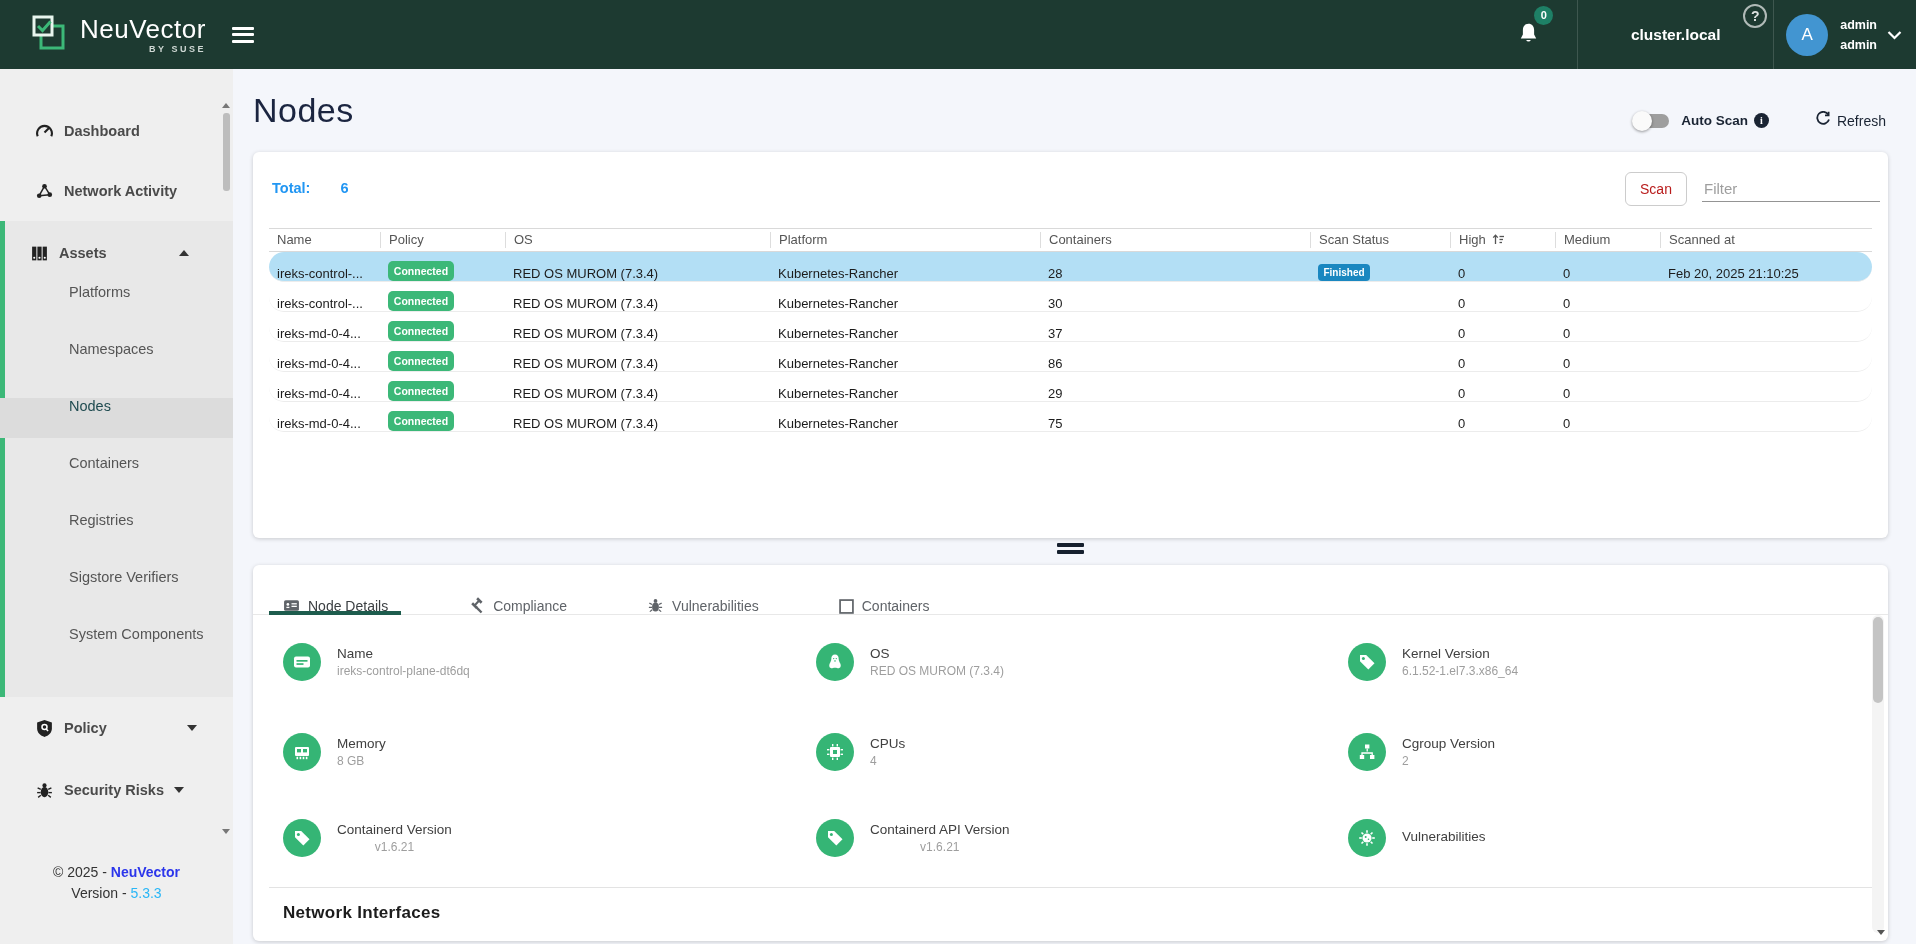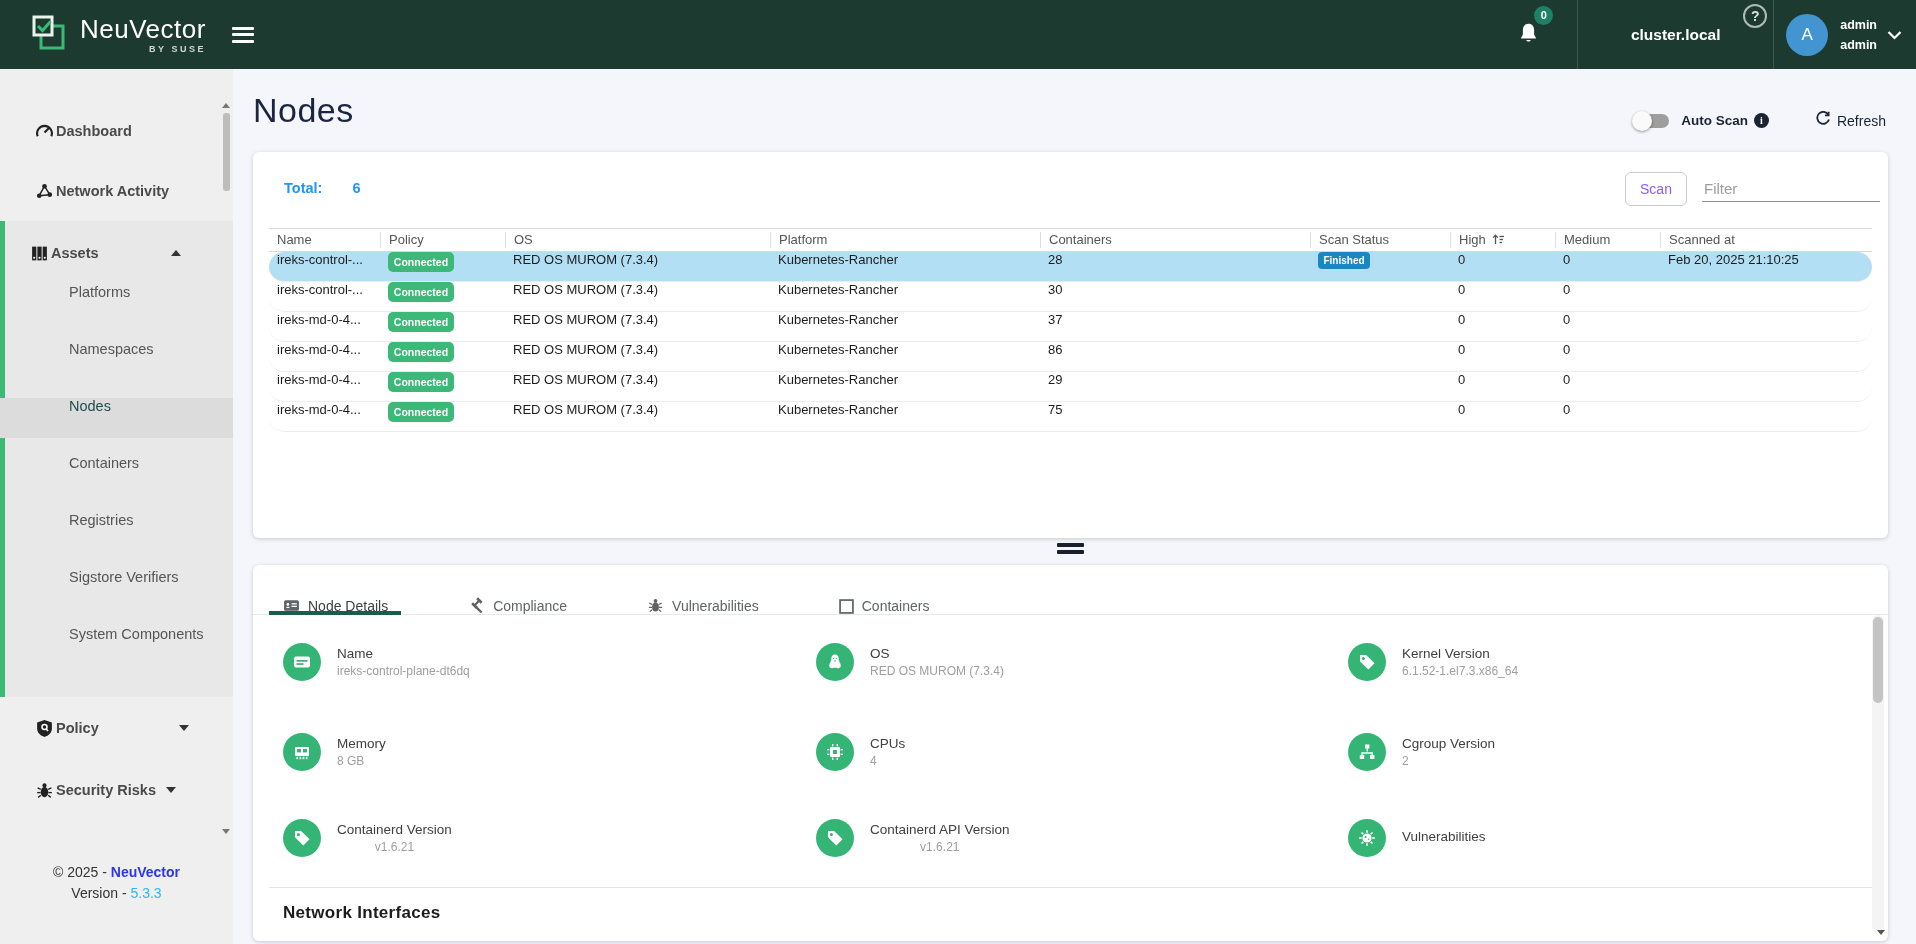--- a/index.html
+++ b/index.html
@@ -22,21 +22,21 @@
   .help-icon { position:absolute; top:4px; right:6px; width:24px; height:24px; border:2px solid rgba(255,255,255,.65); border-radius:50%; color:rgba(255,255,255,.85); font-size:14px; font-weight:700; display:flex; align-items:center; justify-content:center; cursor:pointer; }
   .user-block { display:flex; align-items:center; margin:0 14px 0 12px; cursor:pointer; }
   .avatar { width:42px; height:42px; border-radius:50%; background:#4295d1; color:#fff; font-size:17px; display:flex; align-items:center; justify-content:center; }
   .user-names { margin-left:12px; color:#fff; font-size:12.5px; font-weight:700; line-height:1.6; }
   .chev { margin-left:10px; }
 
   
   .sidebar { position:absolute; top:69px; left:0; width:233px; height:875px; background:#efefef; z-index:20; }
   .side-item { position:absolute; left:0; width:233px; height:44px; display:flex; align-items:center; cursor:pointer; color:#4a4a4a; font-size:14.5px; font-weight:700; }
   .side-item .ic { width:20px; margin-left:34px; display:flex; justify-content:center; }
-  .side-item .lbl { margin-left:2px; }
+  .side-item .lbl { margin-left:10px; }
   .active-section { position:absolute; top:152px; left:0; width:233px; height:476px; background:#e8e8e8; border-left:5px solid #3cb878; }
   .sub-item { position:absolute; left:0; width:233px; height:40px; display:flex; padding-left:69px; font-size:14.5px; color:#555; cursor:pointer; }
   .sub-item.active { background:#dcdcdc; color:#1f4b50; }
   .caret { width:0; height:0; border-left:5px solid transparent; border-right:5px solid transparent; }
   .caret.up { border-bottom:6px solid #333; }
   .caret.down { border-top:6px solid #333; }
   .side-footer { position:absolute; left:0; width:233px; text-align:center; font-size:14px; color:#333; }
   .lnk-brand { color:#2b35eb; font-weight:700; }
   .lnk-ver { color:#29b6f6; }
   .side-scroll-thumb { position:absolute; right:3px; top:44px; width:7px; height:78px; background:#bdbdbd; border-radius:3px; cursor:pointer; }
@@ -52,31 +52,31 @@
   .toggle .knob { position:absolute; left:-3px; top:-3px; width:20px; height:20px; border-radius:50%; background:#fafafa; box-shadow:0 1px 3px rgba(0,0,0,.4); }
   .autoscan-lbl { margin-left:12px; font-size:13.5px; font-weight:700; color:#1a2433; }
   .info-icon { margin-left:6px; width:15px; height:15px; border-radius:50%; background:#1a2433; color:#fff; font-size:10px; font-weight:700; font-family:"Liberation Serif",serif; display:flex; align-items:center; justify-content:center; }
   .refresh-btn { margin-left:46px; display:flex; align-items:center; cursor:pointer; font-size:14px; color:#1a2433; }
   .refresh-btn svg { margin-right:6px; }
 
   .card { position:absolute; left:20px; width:1635px; background:#fff; border-radius:6px; box-shadow:0 1px 4px rgba(0,0,0,.18); }
   .card1 { top:83px; height:386px; }
   .card2 { top:496px; height:376px; overflow:hidden; }
 
-  .total-row { position:absolute; top:28px; left:31px; font-size:14.5px; font-weight:700; color:#2196f3; }
+  .total-row { position:absolute; top:28px; left:19px; font-size:14.5px; font-weight:700; color:#2196f3; }
   .total-num { margin-left:26px; }
-  .scan-btn { position:absolute; top:20px; left:1372px; width:62px; height:34px; background:#fff; border:1px solid #ccc; border-radius:6px; font-size:14px; color:#8b5cf6; cursor:pointer; font-family:"Liberation Sans",sans-serif; }
+  .scan-btn { position:absolute; top:20px; left:1372px; width:62px; height:34px; background:#fff; border:1px solid #ccc; border-radius:6px; font-size:14px; color:#b91c1c; cursor:pointer; font-family:"Liberation Sans",sans-serif; }
   .filter-input { position:absolute; top:24px; left:1449px; width:178px; border:none; border-bottom:1px solid #949494; background:transparent; font-size:15px; color:#333; padding:4px 2px; outline:none; font-family:"Liberation Sans",sans-serif; }
   .filter-input::placeholder { color:#9e9e9e; }
 
   .table { position:absolute; top:76px; left:16px; width:1603px; font-size:13px; }
   .thead { display:flex; height:24px; align-items:center; border-top:1px solid #d9d9d9; border-bottom:1px solid #d9d9d9; color:#555; }
   .thead .cell { border-left:1px solid #ddd; height:16px; line-height:16px; cursor:pointer; }
   .thead .cell:first-child { border-left:none; }
-  .trow { display:flex; height:30px; align-items:flex-start; border-bottom:1px solid #ececec; color:#1c1c1c; cursor:pointer;border-radius:15px; }
+  .trow { display:flex; height:30px; align-items:flex-end; border-bottom:1px solid #ececec; color:#1c1c1c; cursor:pointer;border-radius:15px; }
   .trow.selected { background:#b3dff5; }
   .cell { padding-left:8px; white-space:nowrap; overflow:hidden; }
   .c0{width:111px;} .c1{width:125px;} .c2{width:265px;} .c3{width:270px;} .c4{width:270px;} .c5{width:140px;} .c6{width:105px;} .c7{width:105px;} .c8{width:212px;}
   .badge-conn { display:inline-block; width:66px; text-align:center; background:#3cb878; color:#fff; font-size:10.5px; font-weight:700; padding:4px 0; border-radius:5px; }
   .badge-fin { display:inline-block; width:52px; text-align:center; background:#1a87c0; color:#fff; font-size:10px; font-weight:700; padding:3px 0; border-radius:4px; }
   .sort-ic { display:inline-block; vertical-align:-2px; margin-left:6px; }
 
   .drag-handle { position:absolute; top:474px; left:824px; cursor:row-resize; }
   .drag-handle div { width:27px; height:4px; background:#16202e; border-radius:1px; margin-bottom:3px; }
 

